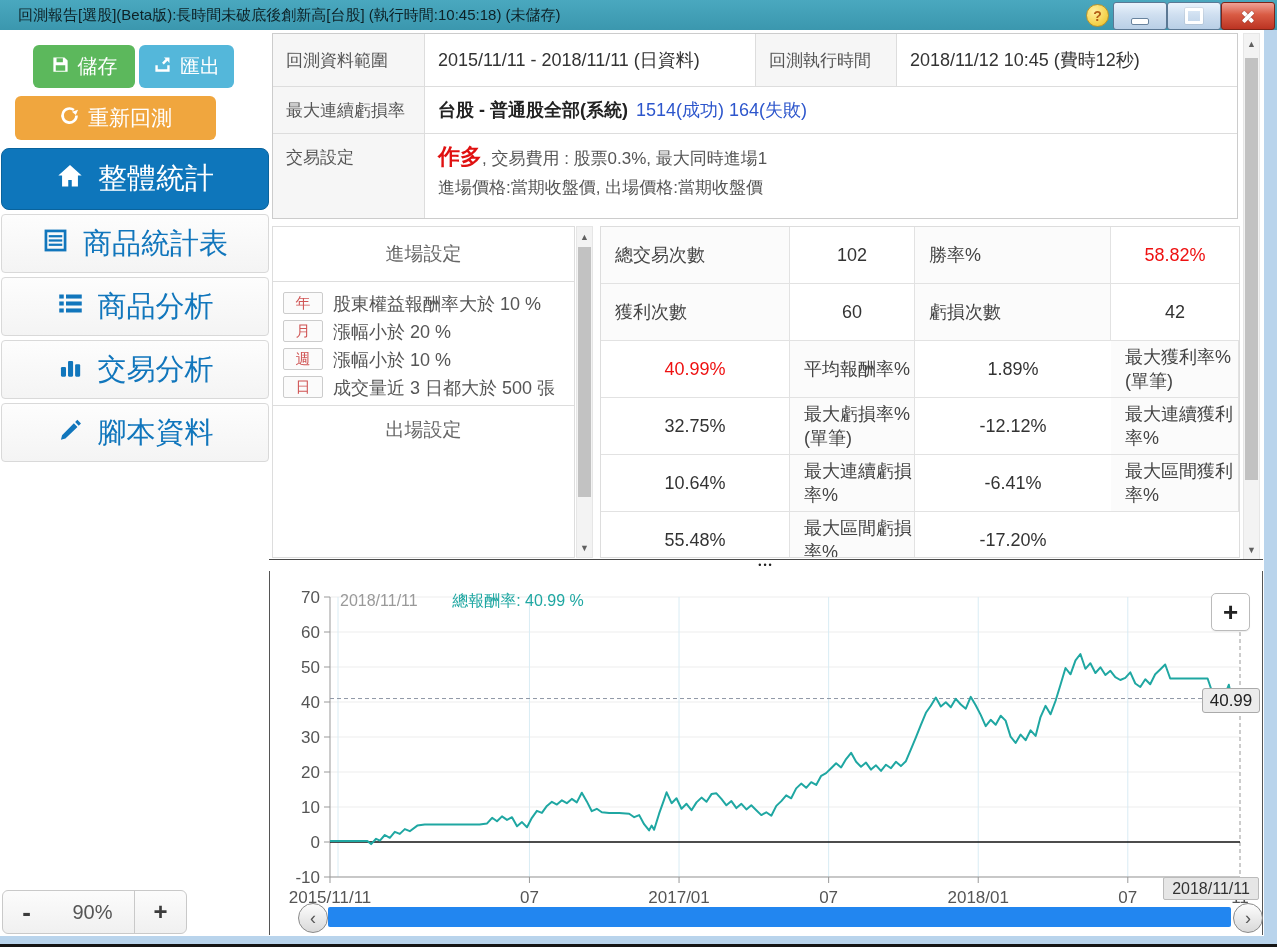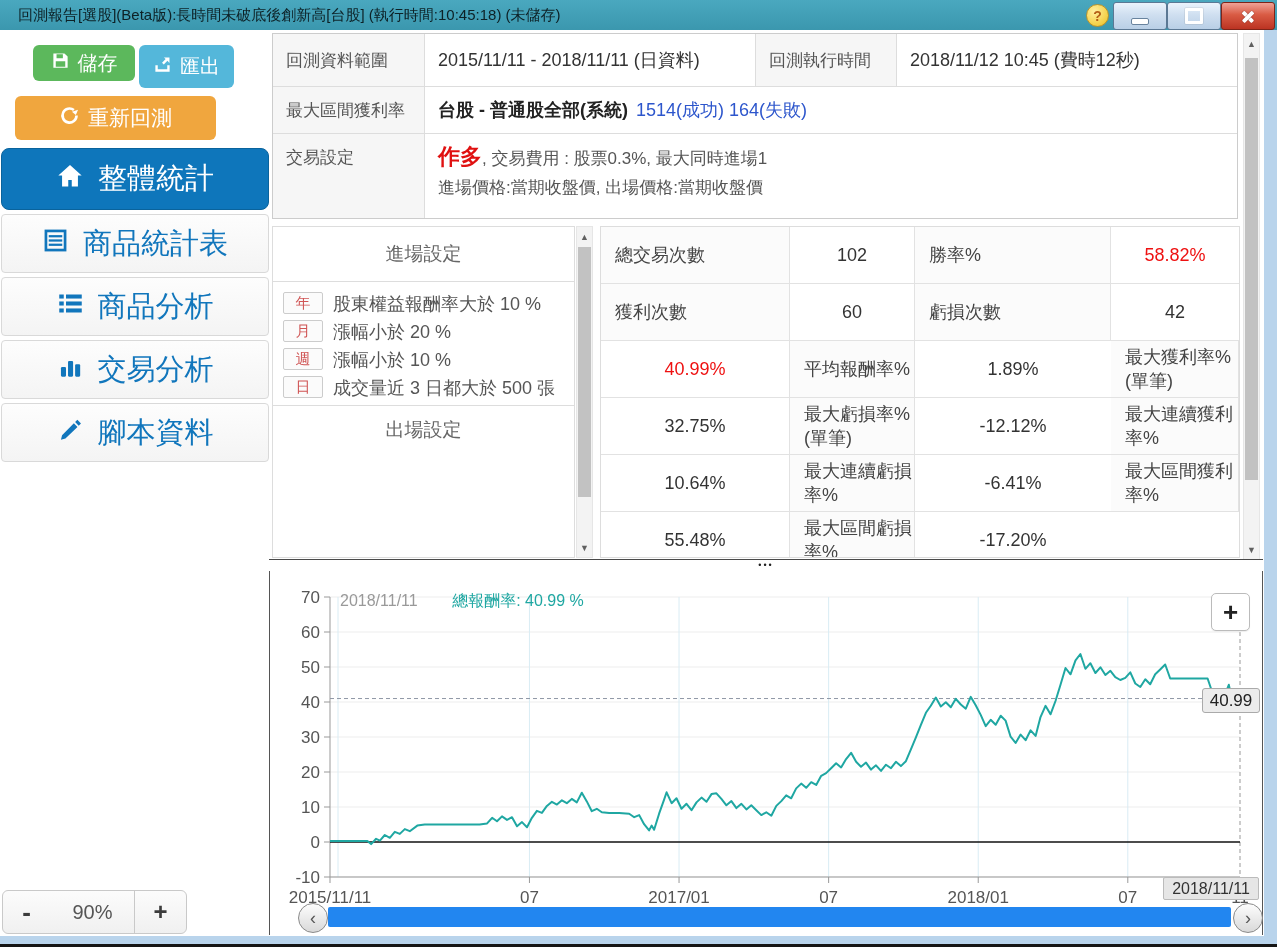--- a/index.html
+++ b/index.html
@@ -19,21 +19,21 @@
   .winbtn.min{left:1113px}.winbtn.max{left:1167px}
   .winbtn.close{left:1221px;background:linear-gradient(#f0a296,#d95b44 45%,#bb3322);border-color:#7e2418;}
   .glyph-min{width:16px;height:5px;background:#fff;border:1px solid #68839e;border-radius:2px;margin-top:10px;}
   .glyph-max{width:12px;height:10px;border:3px solid #fff;box-shadow:0 0 1px #555;border-radius:1px;background:transparent;}
   .glyph-x{position:relative;width:18px;height:18px;}
   .glyph-x i{position:absolute;left:2px;top:7.5px;width:14px;height:3.5px;background:#fff;border-radius:1px;box-shadow:0 0 1px #611;}
   .glyph-x i:nth-child(1){transform:rotate(45deg);} .glyph-x i:nth-child(2){transform:rotate(-45deg);}
   
   .btn{position:absolute;border-radius:6px;color:#fff;display:flex;align-items:center;justify-content:center;gap:8px;font-size:20px;}
   .btn svg{flex:0 0 auto}
-  .btn-save{left:33px;top:45px;width:102px;height:36px;background:#5cb85c;}
+  .btn-save{left:33px;top:45px;width:102px;height:43px;background:#5cb85c;}
   .btn-export{left:139px;top:45px;width:95px;height:43px;background:#54b7da;}
   .btn-rerun{left:15px;top:96px;width:201px;height:44px;background:#f0a63e;font-size:21px;}
   .menu-item{position:absolute;left:1px;width:266px;height:57px;border:1px solid #d9d9d9;border-radius:4px;
     background:linear-gradient(#fdfdfd,#f4f4f4);color:#1176bc;font-size:29px;
     display:flex;align-items:center;justify-content:center;gap:14px;}
   .menu-item.active{background:#0e76bb;color:#fff;border-color:#0a639c;height:60px;border-radius:8px;}
   .mi-home{top:148px}.mi-table{top:214px}.mi-list{top:277px}.mi-bars{top:340px}.mi-pen{top:403px}
   .zoomseg{position:absolute;top:890px;height:44px;border:1px solid #c9c9c9;background:linear-gradient(#fcfcfc,#f0f0f0);
     display:flex;align-items:center;justify-content:center;color:#3c3c3c;box-sizing:border-box;}
   .z-minus{left:2px;width:49px;border-radius:6px 0 0 6px;font-size:26px;font-weight:bold;}
@@ -201,21 +201,21 @@
   <div class="zoomseg z-plus">+</div>
 
   <div class="info-table">
     <div class="irow irow1">
       <div class="icell ilabel">回測資料範圍</div>
       <div class="icell">2015/11/11 - 2018/11/11 (日資料)</div>
       <div class="icell ilabel ilabel2">回測執行時間</div>
       <div class="icell">2018/11/12 10:45 (費時12秒)</div>
     </div>
     <div class="irow irow2">
-      <div class="icell ilabel">最大區間獲利率</div>
+      <div class="icell ilabel">最大連續虧損率</div>
       <div class="icell">
         <span class="prod-main">台股 - 普通股全部(系統)</span>
         <span class="prod-link">1514(成功) 164(失敗)</span>
       </div>
     </div>
     <div class="irow irow3">
       <div class="icell ilabel">交易設定</div>
       <div class="settings-cell">
         <span class="hl-long">作多</span><span>, 交易費用 : 股票0.3%, 最大同時進場1</span><br>
         <span>進場價格:當期收盤價, 出場價格:當期收盤價</span>

